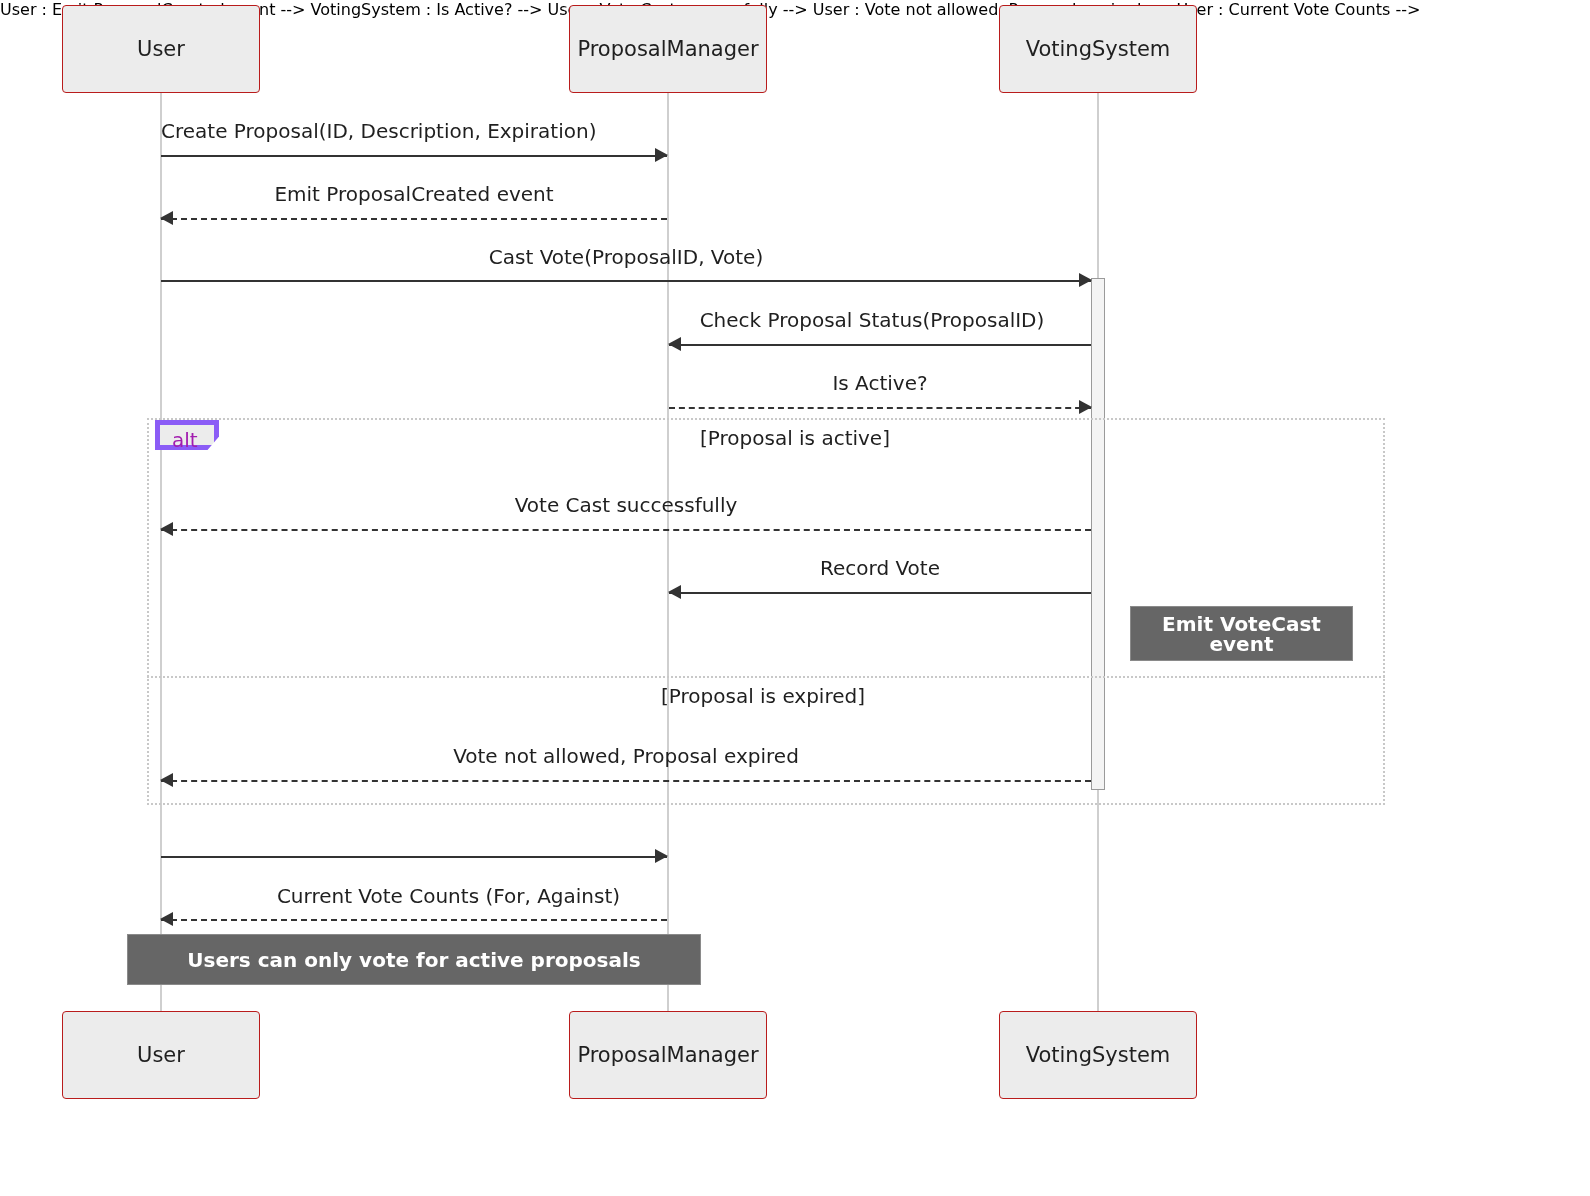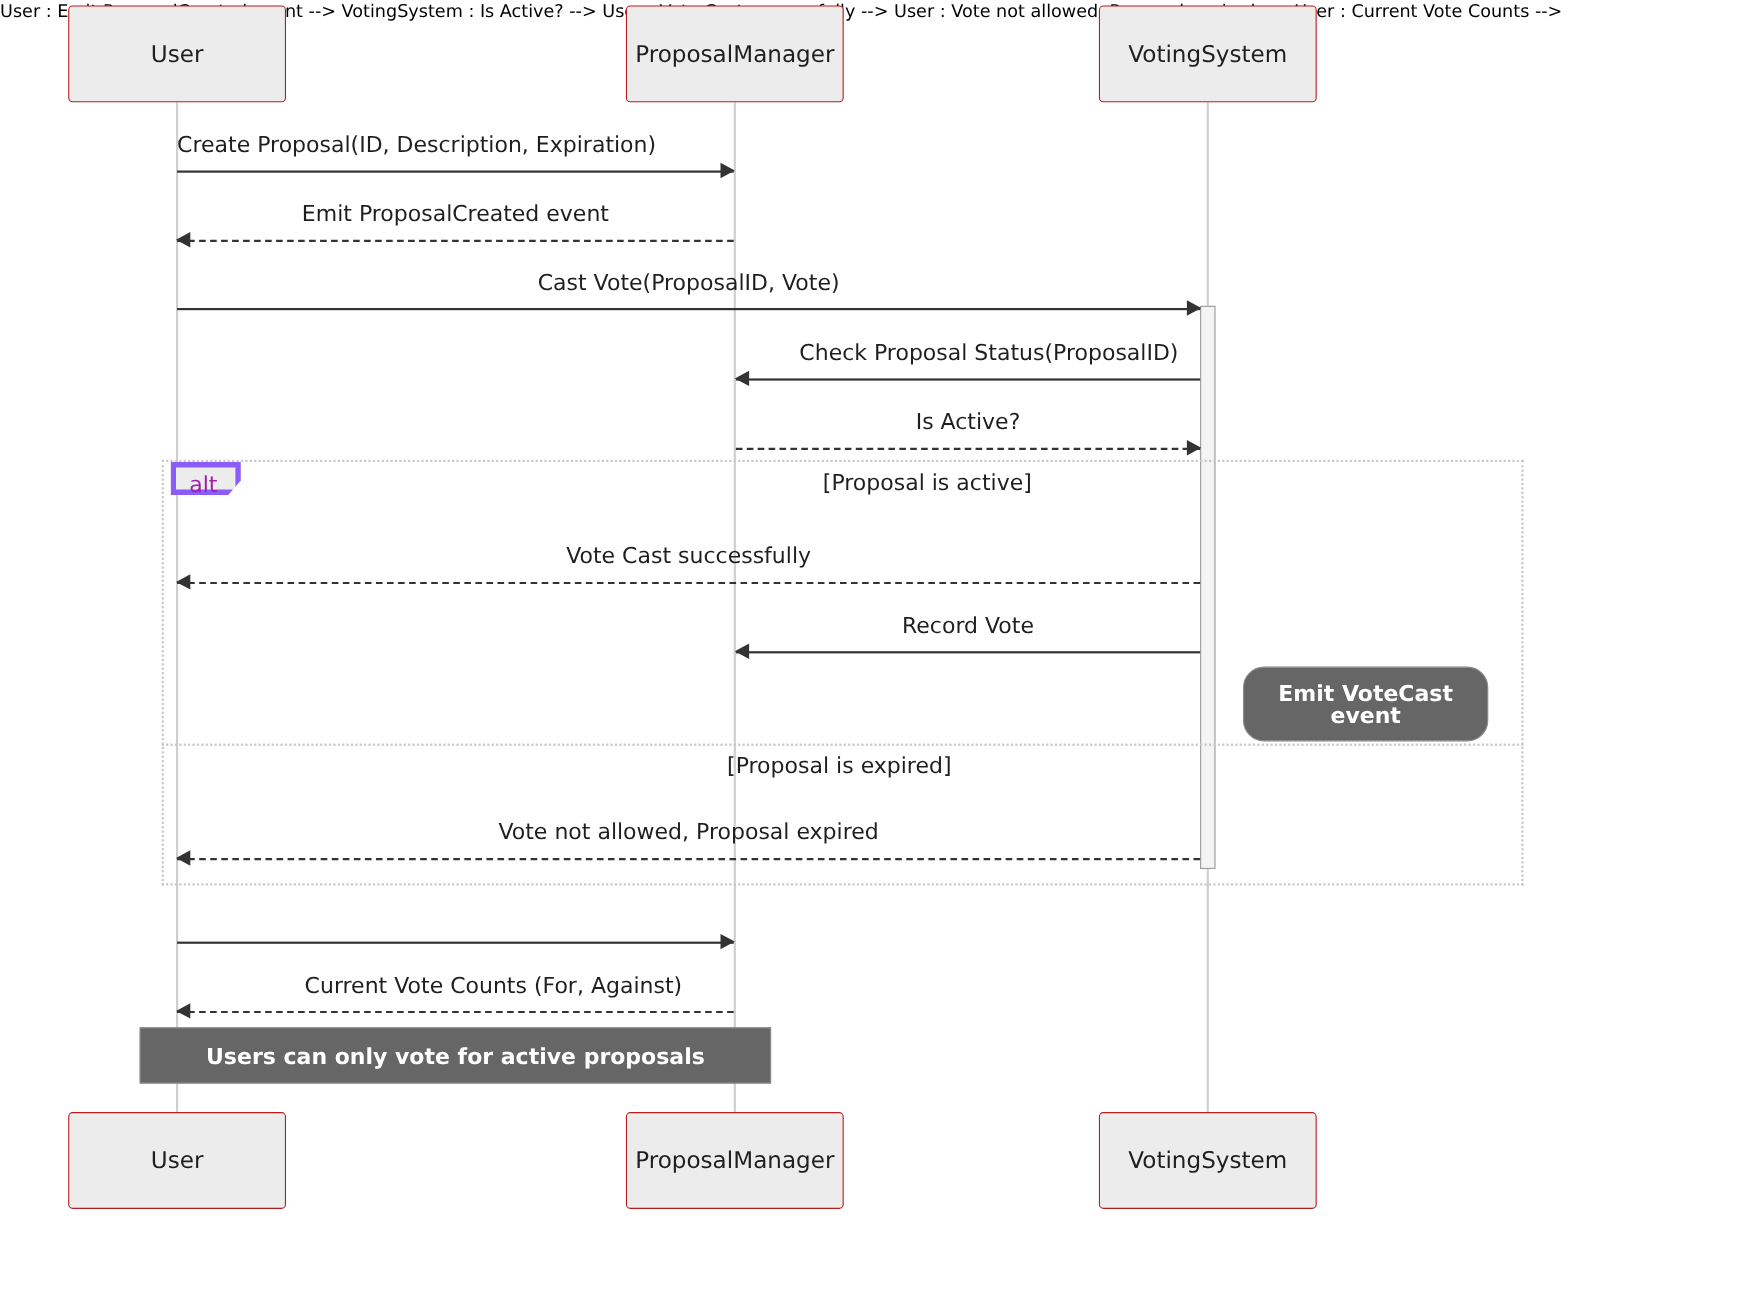--- a/index.html
+++ b/index.html
@@ -149,21 +149,21 @@
     <span class="plabel">ProposalManager</span>
   </div>
   <div class="participant" style="left:999px; top:5px; width:198px; height:88px;">
     <span class="plabel">VotingSystem</span>
   </div>
 
   
   <div class="frame" style="left:147px; top:418px; width:1238px; height:387px;"></div>
   <div class="frame-divider" style="left:147px; top:676px; width:1238px;"></div>
   <div class="frame-tag" style="left:155px; top:420px; width:64px; height:30px;">alt</div>
-  <div class="frame-cond" style="left:700px; top:428px;margin-left:48px;">[Proposal is active]</div>
+  <div class="frame-cond" style="left:700px; top:428px;">[Proposal is active]</div>
   <div class="frame-cond" style="left:661px; top:686px;">[Proposal is expired]</div>
 
   
 
   
   <div class="msg-label" style="left:161px; top:121px; width:434px;">Create Proposal(ID, Description, Expiration)</div>
   <div class="msg" style="left:161px; top:155px; width:506px;">
     <div class="line"></div>
     <div class="head right"></div>
   </div>
@@ -176,21 +176,21 @@
   </div>
 
   
   <div class="msg-label" style="left:161px; top:247px; width:930px;">Cast Vote(ProposalID, Vote)</div>
   <div class="msg" style="left:161px; top:280px; width:930px;">
     <div class="line"></div>
     <div class="head right"></div>
   </div>
 
   
-  <div class="msg-label" style="left:688px; top:310px; width:422px;">Check Proposal Status(ProposalID)</div>
+  <div class="msg-label" style="left:661px; top:310px; width:422px;">Check Proposal Status(ProposalID)</div>
   <div class="msg" style="left:669px; top:344px; width:422px;">
     <div class="line"></div>
     <div class="head left"></div>
   </div>
 
    VotingSystem : Is Active? --&gt;
   <div class="msg-label" style="left:669px; top:373px; width:422px;">Is Active?</div>
   <div class="msg dashed" style="left:669px; top:407px; width:422px;">
     <div class="line"></div>
     <div class="head right"></div>
@@ -204,21 +204,21 @@
   </div>
 
   
   <div class="msg-label" style="left:669px; top:558px; width:422px;">Record Vote</div>
   <div class="msg" style="left:669px; top:592px; width:422px;">
     <div class="line"></div>
     <div class="head left"></div>
   </div>
 
   
-  <div class="note" style="left:1130px; top:606px; width:223px; height:68px;border-radius:19px;">Emit VoteCast event</div>
+  <div class="note" style="left:1130px; top:606px; width:223px; height:55px;">Emit VoteCast event</div>
 
    User : Vote not allowed, Proposal expired --&gt;
   <div class="msg-label" style="left:161px; top:746px; width:930px;">Vote not allowed, Proposal expired</div>
   <div class="msg dashed" style="left:161px; top:780px; width:930px;">
     <div class="line"></div>
     <div class="head left"></div>
   </div>
 
   
   <div class="msg" style="left:161px; top:856px; width:506px;">

